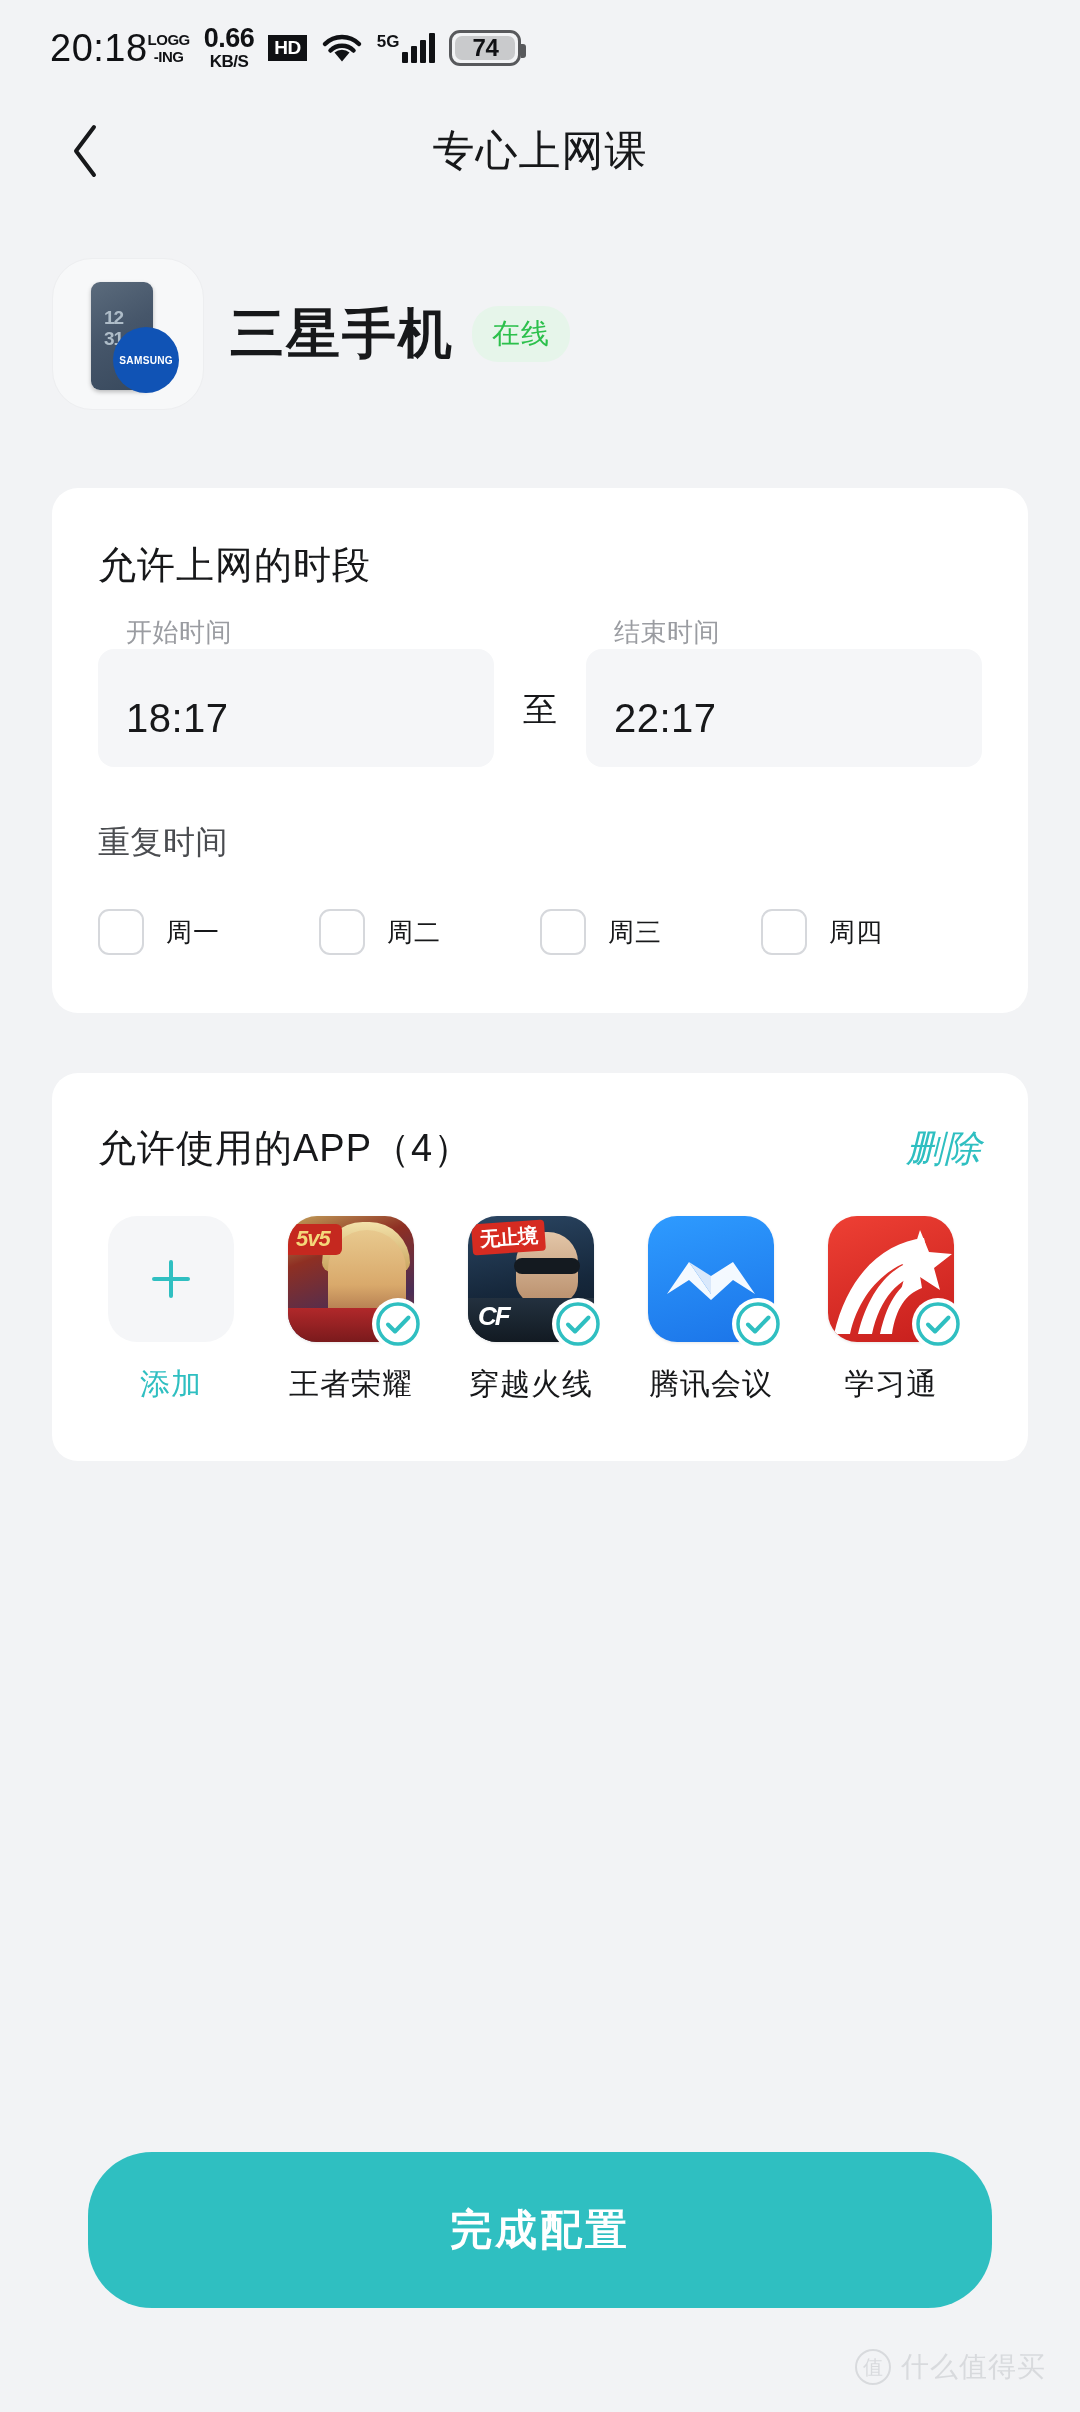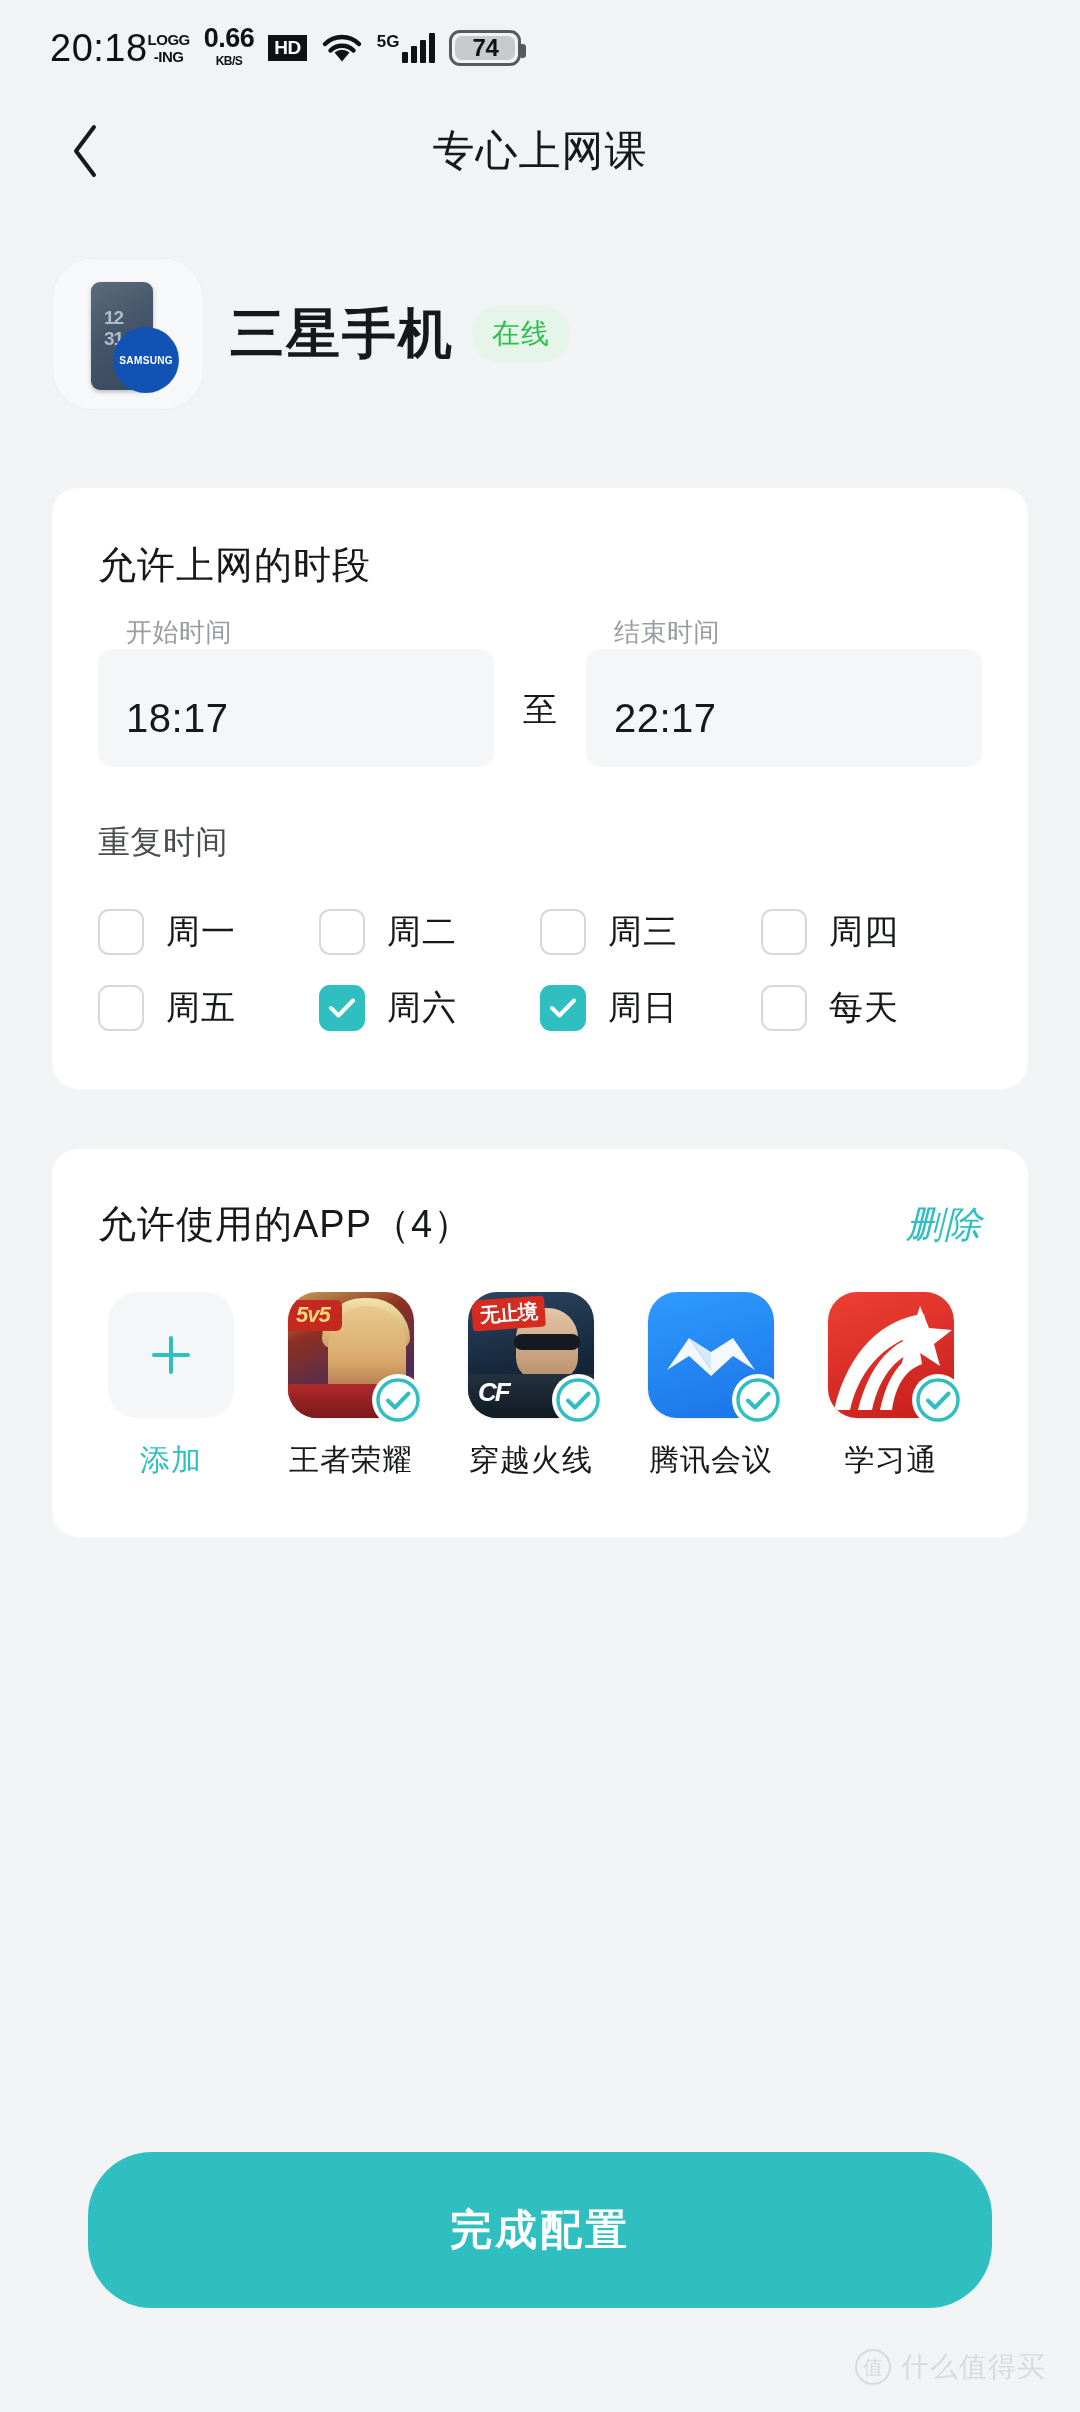--- a/index.html
+++ b/index.html
@@ -18,21 +18,21 @@
     justify-content:flex-start; padding:0 64px 0 50px;
   }
   .sb-time{ font-size:38px; font-weight:500; letter-spacing:.5px; color:#101114; }
   .sb-right{ display:flex; align-items:center; gap:14px; }
   .sb-logging{
     font-size:15px; line-height:17px; font-weight:700; letter-spacing:-.5px;
     color:#101114; text-align:center;
   }
   .sb-speed{ text-align:center; color:#101114; }
   .sb-speed .v{ font-size:27px; font-weight:600; line-height:27px; letter-spacing:-.5px;}
-  .sb-speed .u{ font-size:12px; font-weight:600; line-height:19px; letter-spacing:-.5px;}
+  .sb-speed .u{ font-size:17px; font-weight:600; line-height:19px; letter-spacing:-.5px;}
   .sb-hd{
     background:#101114; color:#fff; font-size:19px; font-weight:700;
     border-radius:0; padding:1px 6px 2px; line-height:23px; letter-spacing:-.5px;
   }
   .sb-icon{ display:flex; align-items:center; }
   .sb-5g{ display:flex; align-items:flex-end; gap:3px; }
   .sb-5g .g{ font-size:17px; font-weight:700; line-height:17px; color:#101114; align-self:flex-start;}
   .bars{ display:flex; align-items:flex-end; gap:3px; height:30px; }
   .bars i{ width:6px; background:#101114; border-radius:1px; display:block;}
   .bars i:nth-child(1){height:11px}.bars i:nth-child(2){height:17px}
@@ -124,21 +124,21 @@
   .dayrow{ display:flex; margin-bottom:30px; }
   .dayrow:last-child{ margin-bottom:0; }
   .daycell{ width:25%; display:flex; align-items:center; cursor:pointer; }
   .cb{
     width:46px;height:46px;border-radius:11px;border:2px solid #D6D8DC;
     background:#fff;flex:none;display:flex;align-items:center;justify-content:center;
   }
   .cb.on{ background:#2FBFC1; border-color:#2FBFC1; }
   .cb svg{ display:none }
   .cb.on svg{ display:block }
-  .daylabel{ font-size:34px; color:#17181A; margin-left:22px; letter-spacing:1px; }
+  .daylabel{ font-size:26px; color:#17181A; margin-left:22px; letter-spacing:1px; }
 
   
   .card-2{ margin-top:60px; padding:50px 46px 56px; }
   .apphead{ display:flex; align-items:center; justify-content:space-between; }
   .apphead .t{ font-size:38px; font-weight:500; color:#17181A; letter-spacing:1px; }
   .apphead .del{ font-size:37px; color:#2FBFC1; cursor:pointer; letter-spacing:1px;font-style:italic; }
 
   .applist{ display:flex; margin-top:42px; gap:34px; }
   .appcell{ width:146px; text-align:center; cursor:pointer; }
   .appbox{ width:126px;height:126px;margin:0 auto;position:relative; }
@@ -325,50 +325,20 @@
         </span>
         <span class="daylabel">周三</span>
       </div>
       <div class="daycell">
         <span class="cb">
           
         </span>
         <span class="daylabel">周四</span>
       </div>
     </div>
-    <div class="dayrow">
-      <div class="daycell">
-        <span class="cb">
-          
-        </span>
-        <span class="daylabel">周五</span>
-      </div>
-      <div class="daycell">
-        <span class="cb on">
-          <svg width="28" height="22" viewBox="0 0 28 22">
-              <path d="M3 11 L10.5 18.5 L25 3.5" stroke="#fff" stroke-width="4" fill="none" stroke-linecap="round" stroke-linejoin="round"></path>
-            </svg>
-        </span>
-        <span class="daylabel">周六</span>
-      </div>
-      <div class="daycell">
-        <span class="cb on">
-          <svg width="28" height="22" viewBox="0 0 28 22">
-              <path d="M3 11 L10.5 18.5 L25 3.5" stroke="#fff" stroke-width="4" fill="none" stroke-linecap="round" stroke-linejoin="round"></path>
-            </svg>
-        </span>
-        <span class="daylabel">周日</span>
-      </div>
-      <div class="daycell">
-        <span class="cb">
-          
-        </span>
-        <span class="daylabel">每天</span>
-      </div>
-    </div>
   </div>
 </div>
 
 <div class="card card-2">
   <div class="apphead">
     <div class="t">允许使用的APP（4）</div>
     <div class="del">删除</div>
   </div>
 
   <div class="applist">

